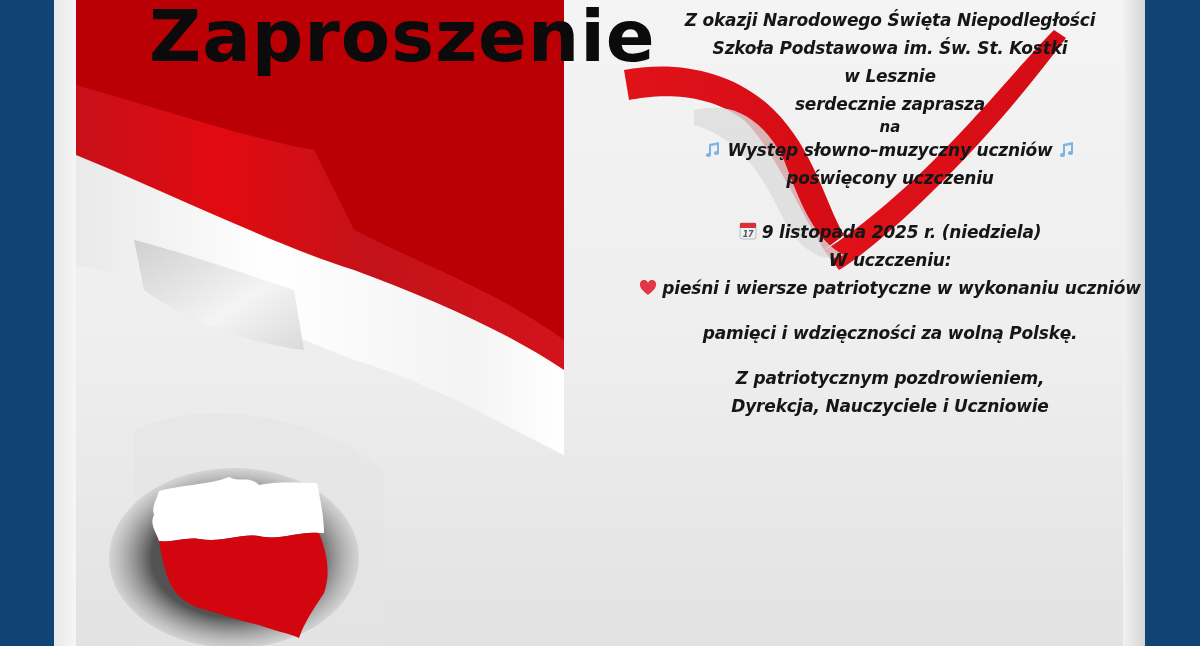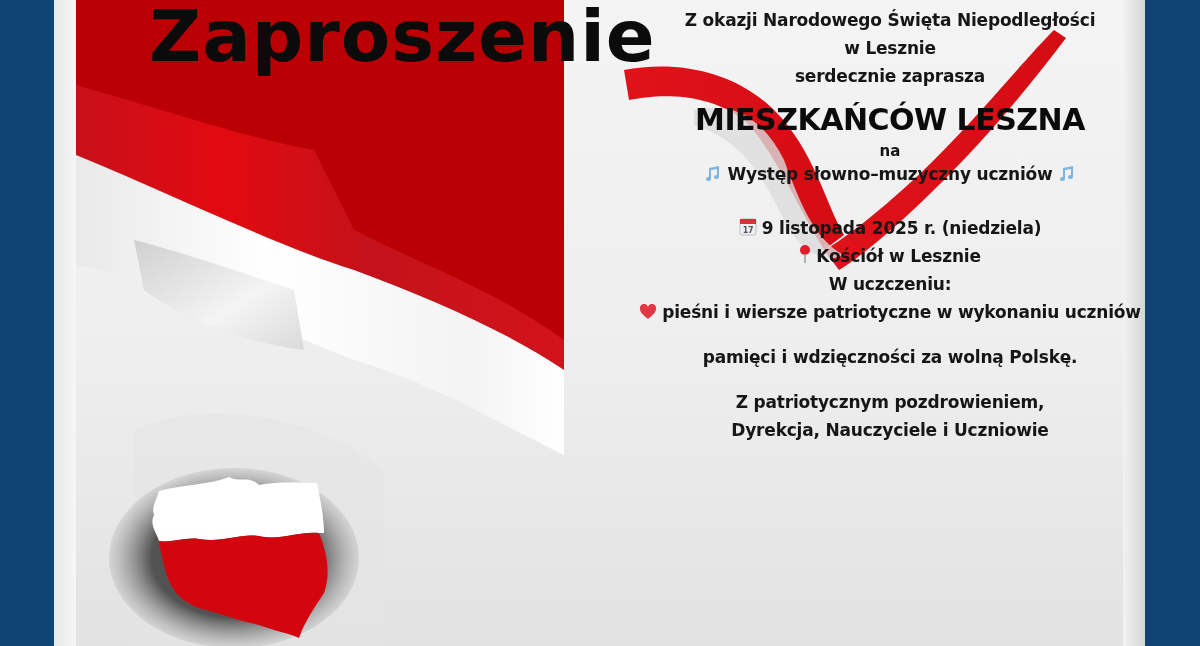--- a/index.html
+++ b/index.html
@@ -21,20 +21,21 @@
   .flag-art { position:absolute; left:0; top:0; width:1091px; height:646px; }
   .title {
     position:absolute; left:95px; top:-14px; width:470px;
     font-family: "DejaVu Sans", sans-serif; font-weight:bold;
     font-size:72px; letter-spacing:1px; color:#0b0b0b; line-height:100px;
   }
   .content {
     position:absolute; left:556px; top:6px; width:560px;
     text-align:center; color:#161616; font-weight:bold;
     font-family: "DejaVu Sans", sans-serif;
+    font-style: italic;
   }
   .line { font-size:17px; line-height:28px; white-space:nowrap; letter-spacing:-0.2px; }
   .headline { font-size:30px; line-height:44px; font-weight:900; margin-top:8px; letter-spacing:-0.5px; color:#0b0b0b;}
   .small { font-size:15px; line-height:18px; }
   .gap { height:17px; }
   .gap2 { height:26px; }
   .ico { display:inline-block; vertical-align:-2px; margin-right:5px; }
   .ico svg { display:block; }
   .map { position:absolute; left:45px; top:463px; }
 </style>
@@ -94,52 +95,45 @@
   <div class="title">Zaproszenie</div>
 
   <svg class="map" width="260" height="185" viewBox="0 0 260 185">
     <ellipse cx="135" cy="95" rx="125" ry="90" fill="url(#mapShadow)"></ellipse>
     <path d="M60 28 C80 22 110 22 130 14 C140 20 150 12 160 22 C180 18 200 20 218 20 C222 40 225 55 225 70 L220 70 C200 68 180 78 160 73 C140 70 125 80 100 76 C85 74 72 80 60 78 C58 70 50 62 55 52 C52 44 58 36 60 28 Z" fill="#ffffff"></path>
     <path d="M60 78 C72 80 85 74 100 76 C125 80 140 70 160 73 C180 78 200 68 220 70 C228 90 232 110 225 130 C215 145 205 160 200 175 C190 170 175 168 160 162 C140 158 120 150 100 145 C85 140 75 130 70 118 C65 105 62 92 60 78 Z" fill="#d30610"></path>
   </svg>
 
   <div class="content">
     <div class="line">Z okazji Narodowego Święta Niepodległości</div>
+    <div class="line">Szkoła Podstawowa im. Św. St. Kostki</div>
     <div class="line">w Lesznie</div>
     <div class="line">serdecznie zaprasza</div>
-    <div class="headline">MIESZKAŃCÓW LESZNA</div>
     <div class="small">na</div>
     <div class="line">
       <span class="ico">
         <svg width="18" height="16" viewBox="0 0 18 16">
             <path d="M5 2 L15 0 L15 11 A2.5 2 0 1 1 13 9 L13 3 L7 4 L7 13 A2.5 2 0 1 1 5 11 Z" fill="#7fb3e0"></path>
           </svg>
       </span><span>Występ słowno–muzyczny uczniów</span><span class="ico" style="margin-left:5px;margin-right:0">
         <svg width="18" height="16" viewBox="0 0 18 16">
             <path d="M5 2 L15 0 L15 11 A2.5 2 0 1 1 13 9 L13 3 L7 4 L7 13 A2.5 2 0 1 1 5 11 Z" fill="#7fb3e0"></path>
           </svg>
       </span>
     </div>
+    <div class="line">poświęcony uczczeniu</div>
     <div class="gap2"></div>
     <div class="line">
       <span class="ico">
         <svg width="18" height="18" viewBox="0 0 18 18">
             <rect x="1" y="1" width="16" height="16" rx="2" fill="#eef0f3" stroke="#b9bec6"></rect>
             <rect x="1" y="1" width="16" height="5" fill="#d9303a"></rect>
             <text x="9" y="15" font-size="8" text-anchor="middle" fill="#555" font-family="DejaVu Sans, sans-serif">17</text>
           </svg>
       </span><span>9 listopada 2025 r. (niedziela)</span>
-    </div>
-    <div class="line">
-      <span class="ico">
-        <svg width="12" height="20" viewBox="0 0 12 20">
-            <circle cx="6" cy="6" r="5" fill="#e01b2a"></circle>
-            <rect x="5.2" y="10" width="1.6" height="9" fill="#9aa0a6"></rect>
-          </svg>
-      </span><span>Kościół  w Lesznie</span>
     </div>
     <div class="line">W uczczeniu:</div>
     <div class="line">
       <span class="ico">
         <svg width="18" height="16" viewBox="0 0 18 16">
             <path d="M9 15 C4 11 1 8 1 5 A4 4 0 0 1 9 3 A4 4 0 0 1 17 5 C17 8 14 11 9 15 Z" fill="#e23845"></path>
           </svg>
       </span><span>pieśni i wiersze patriotyczne w wykonaniu uczniów</span>
     </div>
     <div class="gap"></div>

